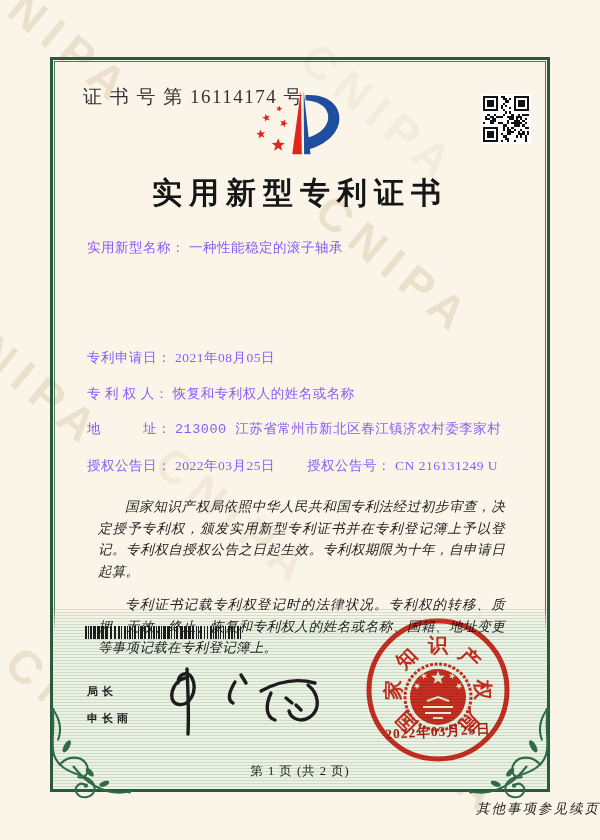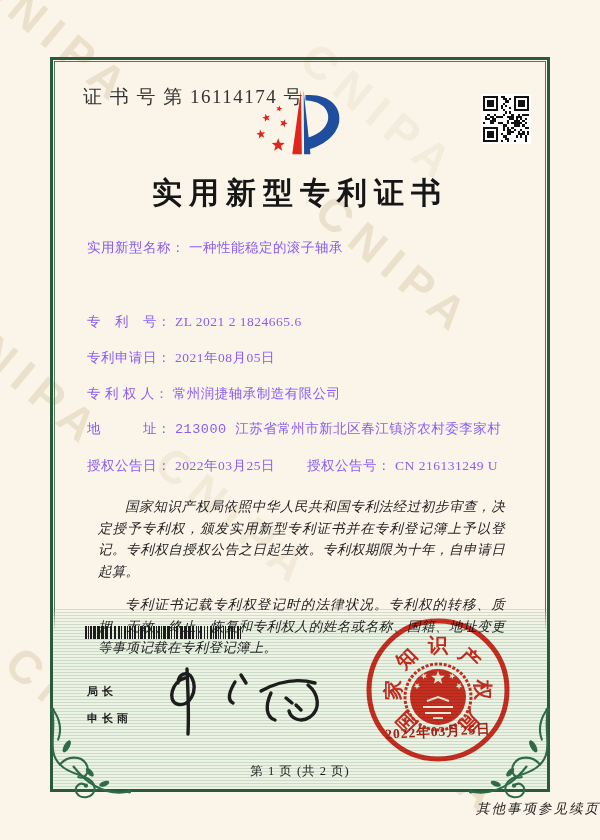--- a/index.html
+++ b/index.html
@@ -305,28 +305,25 @@
           <rect x="20" y="14" width="1" height="1" fill="#111"></rect>
           <rect x="20" y="16" width="1" height="1" fill="#111"></rect>
           <rect x="20" y="17" width="1" height="1" fill="#111"></rect>
         </svg>
 
       <div class="title">实用新型专利证书</div>
 
       <div class="row" style="top:178px;">
         <span class="lb">实用新型名称：</span><span class="val">一种性能稳定的滚子轴承</span>
       </div>
-      <div class="row" style="top:252px;">
-        <span class="lb">专　利　号：</span><span class="val">ZL 2021 2 1824665.6</span>
-      </div>
       <div class="row" style="top:288px;">
         <span class="lb">专利申请日：</span><span class="val">2021年08月05日</span>
       </div>
       <div class="row" style="top:324px;">
-        <span class="lb">专 利 权 人：</span><span class="val">常州润捷轴承制造有限公司</span>
+        <span class="lb">专 利 权 人：</span><span class="val">恢复和专利权人的姓名或名称</span>
       </div>
       <div class="row" style="top:360px;font-family:Liberation Mono, monospace;">
         <span class="lb">地　　　址：</span><span class="val">213000 江苏省常州市新北区春江镇济农村委李家村</span>
       </div>
       <div class="row" style="top:396px;">
         <span class="lb">授权公告日：</span><span class="val">2022年03月25日</span>
         <span class="pair2"><span class="lb">授权公告号：</span><span class="val">CN 216131249 U</span></span>
       </div>
 
       <div class="paras">

